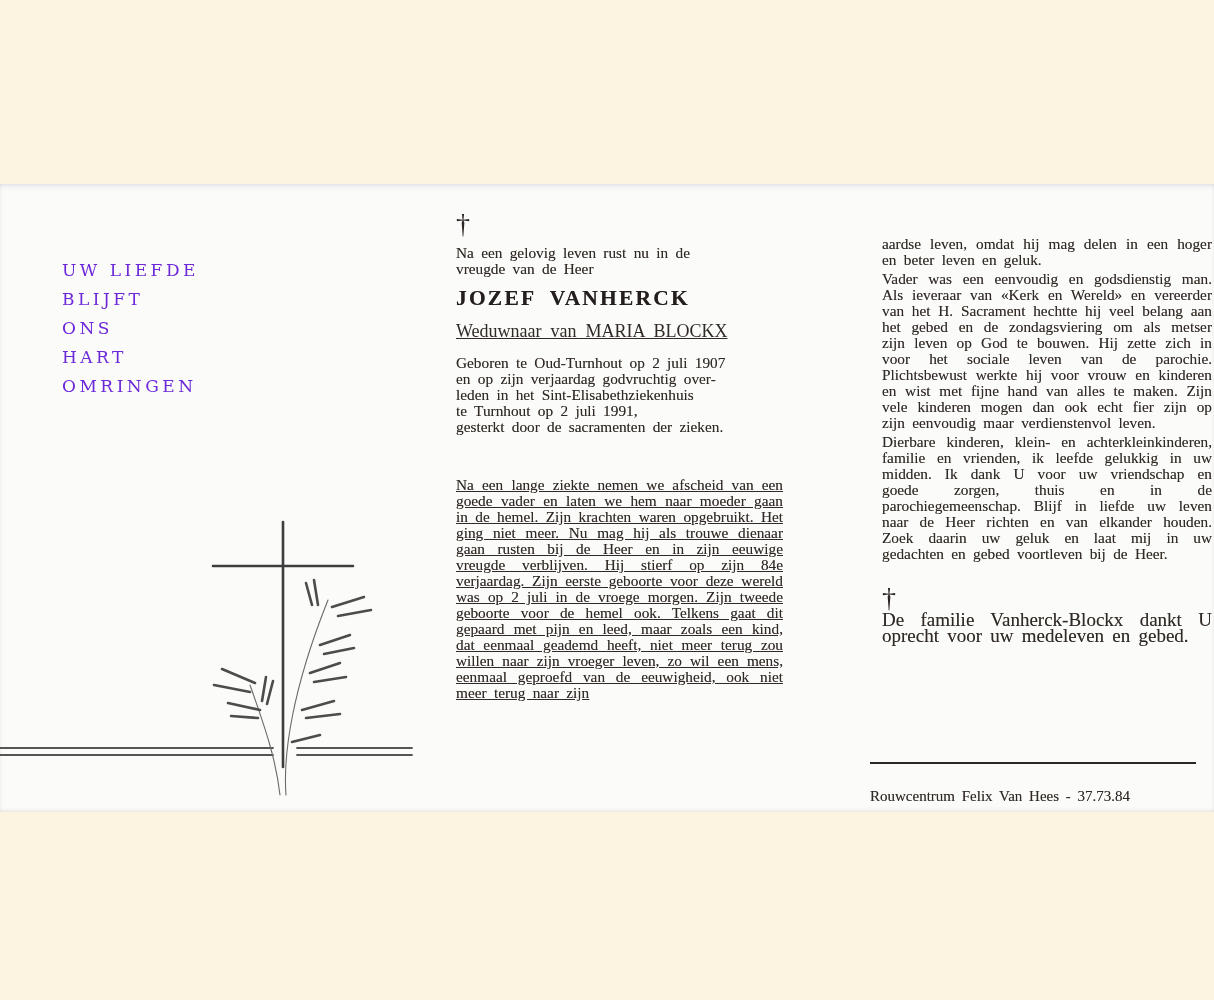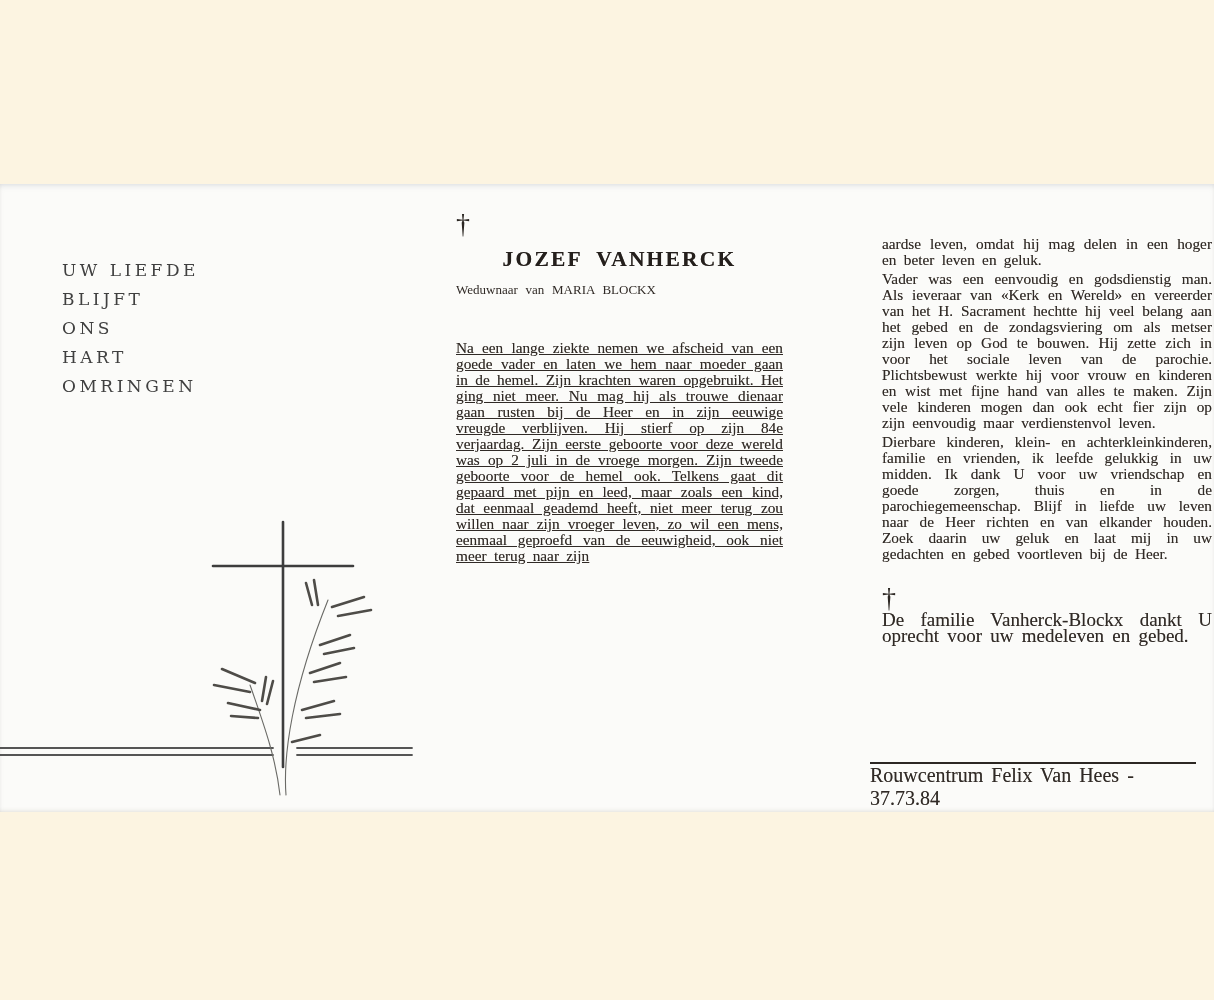--- a/index.html
+++ b/index.html
@@ -14,53 +14,53 @@
     position:absolute; left:0; top:184px; width:1214px; height:628px;
     background:#fbfbf9;
     box-shadow: inset 0 4px 7px -4px rgba(120,130,145,.35),
                 inset 0 -3px 5px -3px rgba(120,110,90,.25);
   }
   
   .motto {
     position:absolute; left:62px; top:256px;
     font-family:"DejaVu Serif", serif;
     font-size:17px; line-height:29px; letter-spacing:3.5px;
-    color:#404040; white-space:pre-line;
+    color:#6d28d9; white-space:pre-line;
   }
   .art { position:absolute; left:0; top:505px; width:430px; height:300px; }
 
   
   .txt { font-size:15.3px; line-height:16px; word-spacing:3.5px;
          text-shadow:0 0 .4px rgba(45,35,25,.45); }
   .justify { text-align:justify; }
   .prelines { white-space:pre-line; text-align:left; }
 
   
   .panel-mid { position:absolute; left:456px; top:210px; width:327px; }
   .cross-symbol { font-size:28px; line-height:28px; font-weight:400; color:#2c2723; }
   .intro { margin-top:7px; }
   .name { margin-top:9px; font-size:21.5px; font-weight:700;
           letter-spacing:2.2px; word-spacing:7px; color:#241f1c;
-          text-shadow:0 0 .5px rgba(35,28,22,.6);text-align:center; }
-  .relation { margin-top:10px; font-size:13px; word-spacing:4.5px; }
+          text-shadow:0 0 .5px rgba(35,28,22,.6); }
+  .relation { margin-top:10px; font-size:18px; word-spacing:4.5px;text-decoration:underline; }
   .life-dates { margin-top:13px; }
   .memberships { margin-top:10px; }
   .eulogy-1 { margin-top:42px;text-decoration:underline; }
 
   
   .panel-right { position:absolute; left:882px; top:212px; width:330px;margin-top:24px; }
   .panel-right p { margin:0; }
   .p-gap { margin-top:3px !important; }
   .cross-2 { margin-top:22px; }
   .acknowledgement { margin-top:12px; font-size:19px; }
 
   .footer {
     position:absolute; left:870px; top:762px; width:326px;
-    border-top:2.5px solid #2c2723; padding-top:0;
-    font-size:20px; word-spacing:3px;
+    border-top:2.5px solid #2c2723; padding-top:24px;
+    font-size:15px; word-spacing:3px;
     text-shadow:0 0 .4px rgba(45,35,25,.45);
   }
 </style>
 </head>
 <body>
 
 <div class="card">
 
   <div class="white-area"></div>
 
@@ -106,22 +106,29 @@
         <line x1="266" y1="172" x2="262" y2="196"></line>
         <line x1="273" y1="176" x2="267" y2="199"></line>
         <line x1="260" y1="205" x2="228" y2="198"></line>
         <line x1="258" y1="213" x2="231" y2="211"></line>
       </g>
     </g>
   </svg>
 
   <div class="panel-mid">
     <div class="cross-symbol">†</div>
+    <div class="txt intro prelines">Na een gelovig leven rust nu in de
+vreugde van de Heer</div>
     <div class="name">JOZEF VANHERCK</div>
     <div class="relation">Weduwnaar van MARIA BLOCKX</div>
+    <div class="txt life-dates prelines">Geboren te Oud-Turnhout op 2 juli 1907
+en op zijn verjaardag godvruchtig over-
+leden in het Sint-Elisabethziekenhuis
+te Turnhout op 2 juli 1991,
+gesterkt door de sacramenten der zieken.</div>
     <div class="txt eulogy-1 justify">Na een lange ziekte nemen we afscheid van een goede vader en laten we hem naar moeder gaan in de hemel. Zijn krachten waren opgebruikt. Het ging niet meer. Nu mag hij als trouwe dienaar gaan rusten bij de Heer en in zijn eeuwige vreugde verblijven. Hij stierf op zijn 84e verjaardag. Zijn eerste geboorte voor deze wereld was op 2 juli in de vroege morgen. Zijn tweede geboorte voor de hemel ook. Telkens gaat dit gepaard met pijn en leed, maar zoals een kind, dat eenmaal geademd heeft, niet meer terug zou willen naar zijn vroeger leven, zo wil een mens, eenmaal geproefd van de eeuwigheid, ook niet meer terug naar zijn</div>
   </div>
 
   <div class="panel-right">
     <p class="txt justify">aardse leven, omdat hij mag delen in een hoger en beter leven en geluk.</p>
     <p class="txt justify p-gap">Vader was een eenvoudig en godsdienstig man. Als ieveraar van «Kerk en Wereld» en vereerder van het H. Sacrament hechtte hij veel belang aan het gebed en de zondagsviering om als metser zijn leven op God te bouwen. Hij zette zich in voor het sociale leven van de parochie. Plichtsbewust werkte hij voor vrouw en kinderen en wist met fijne hand van alles te maken. Zijn vele kinderen mogen dan ook echt fier zijn op zijn eenvoudig maar verdienstenvol leven.</p>
     <p class="txt justify p-gap">Dierbare kinderen, klein- en achterkleinkinderen, familie en vrienden, ik leefde gelukkig in uw midden. Ik dank U voor uw vriendschap en goede zorgen, thuis en in de parochiegemeenschap. Blijf in liefde uw leven naar de Heer richten en van elkander houden. Zoek daarin uw geluk en laat mij in uw gedachten en gebed voortleven bij de Heer.</p>
     <div class="cross-symbol cross-2">†</div>
     <p class="txt justify acknowledgement">De familie Vanherck-Blockx dankt U oprecht voor uw medeleven en gebed.</p>
   </div>

